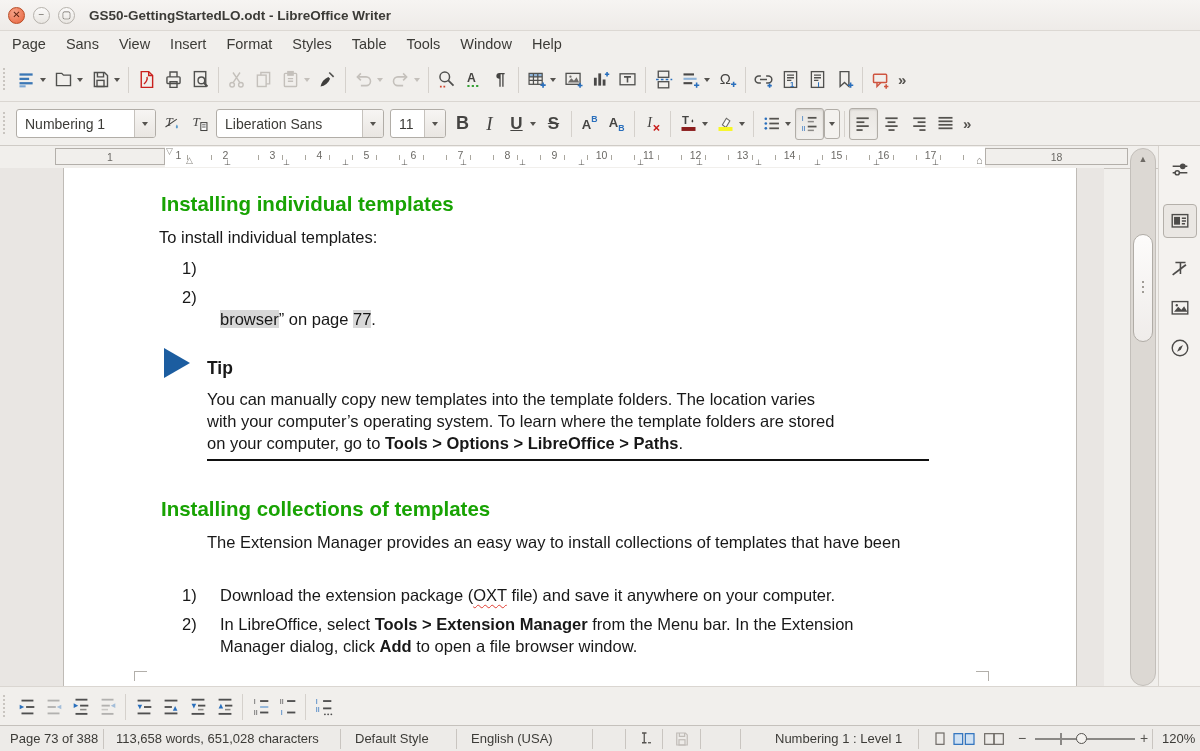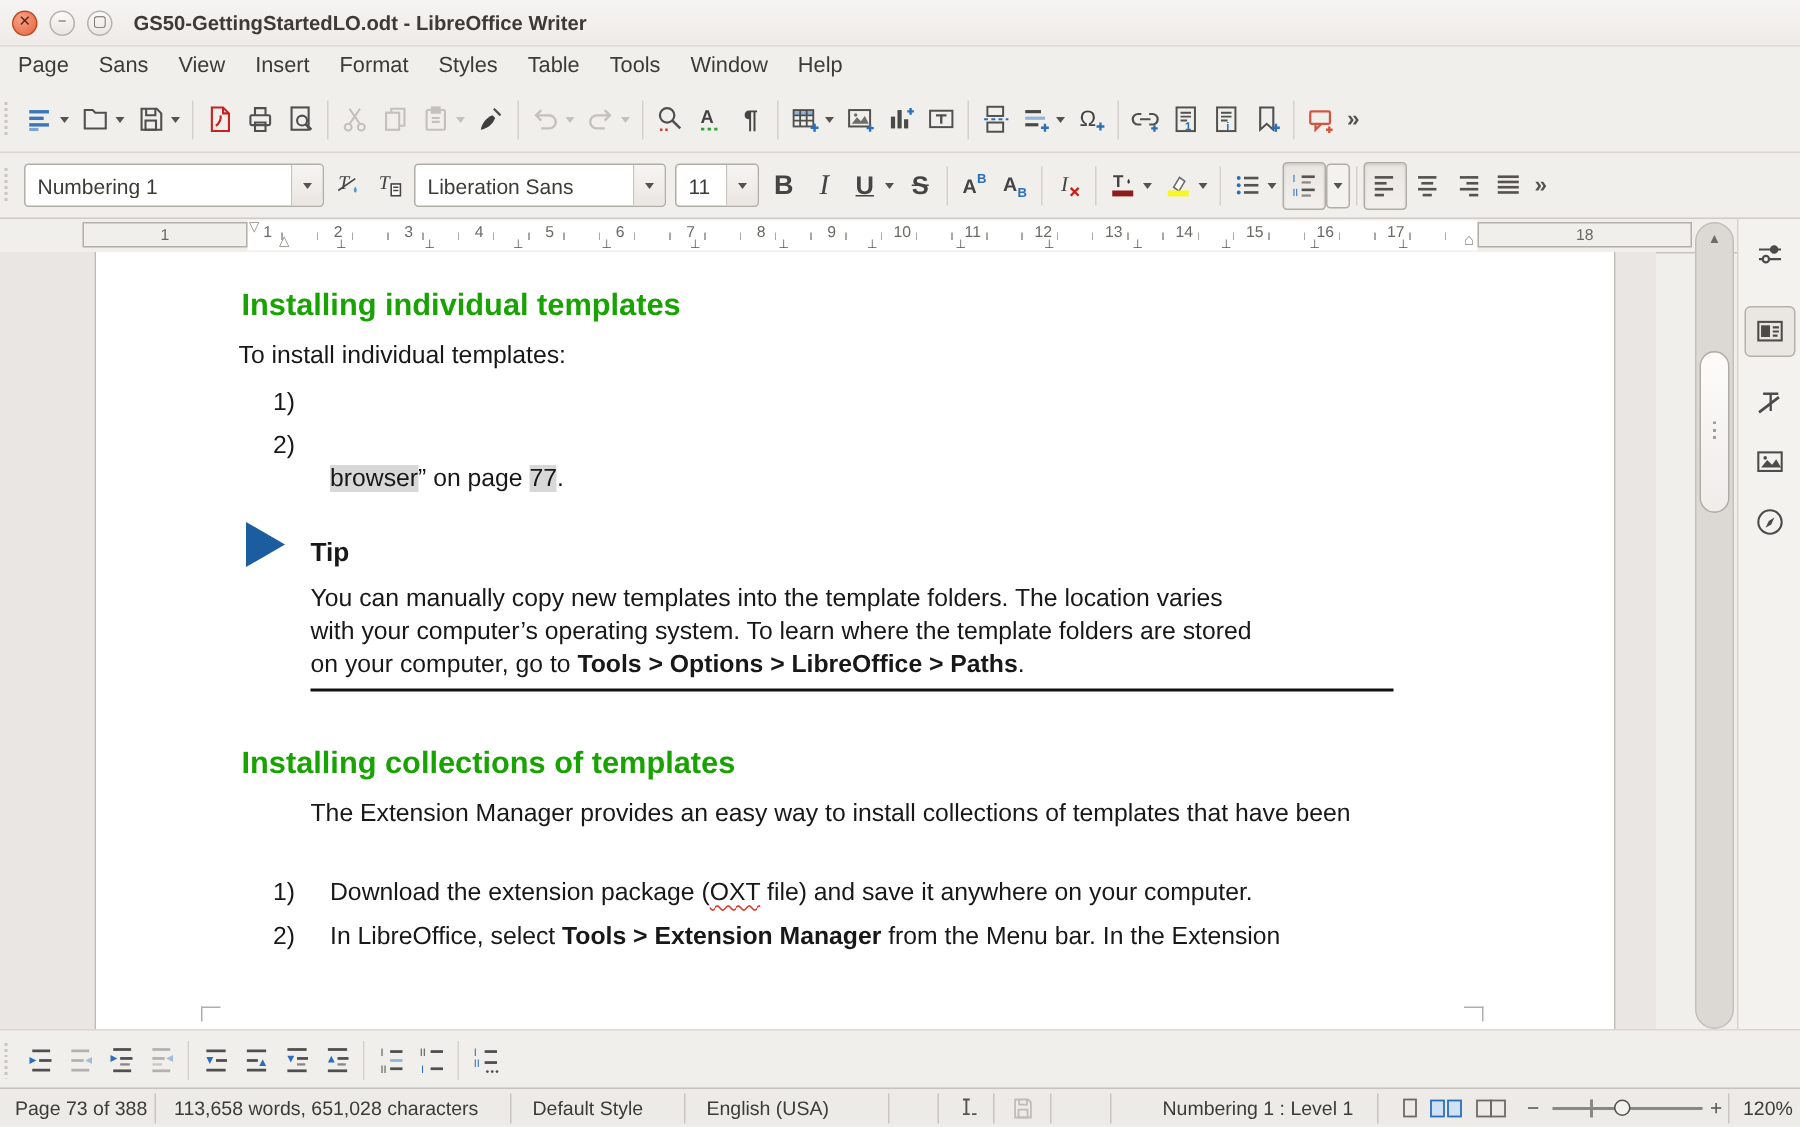--- a/index.html
+++ b/index.html
@@ -338,21 +338,21 @@
         <path d="M18.5 17.5v5M16 20h5" stroke-width="1.8"></path>
       </svg>
     </div>
 
   <span class="overflow">»</span>
 </div>
 
 <div class="abs toolbar tb-fmt">
   <div class="grip"></div>
 
-  <div class="combo" style="width:200px">
+  <div class="combo" style="width:140px">
     <span class="val" style="flex:1">Numbering 1</span>
     <span class="arrow">
         <span class="dd" style="margin:0"></span>
       </span>
   </div>
 
   <div class="tbtn">
       <svg viewBox="0 0 24 24">
         <text x="4" y="15" font-size="15" font-style="italic" font-family="serif" fill="#454442">T</text>
         <path d="M4 16L17 7" stroke="#454442" stroke-width="1.2" fill="none"></path>
@@ -567,20 +567,21 @@
 
     <h1 class="dochead line" style="left:97px;top:329px;">Installing collections of templates</h1>
 
     <div class="line" style="left:95px;top:365px;margin-left:48px;">The Extension Manager provides an easy way to install collections of templates that have been</div>
 
     <div class="line" style="left:118px;top:418px;">1)</div>
     <div class="line" style="left:156px;top:418px;"><span>Download the extension package (</span><span class="squig">OXT</span><span> file) and save it anywhere on your computer.</span></div>
 
     <div class="line" style="left:118px;top:447px;">2)</div>
     <div class="line" style="left:156px;top:447px;"><span>In LibreOffice, select </span><b>Tools &gt; Extension Manager</b><span> from the Menu bar. In the Extension</span></div>
+    <div class="line" style="left:156px;top:469px;"><span>Manager dialog, click </span><b>Add</b><span> to open a file browser window.</span></div>
 
     <div class="cornermark l" style="left:70px;top:503px;"></div>
     <div class="cornermark r" style="left:912px;top:503px;"></div>
   </div>
 </div>
 
 <div class="abs vscroll">
   <div class="up">▲</div>
   <div class="vthumb">
       <div class="dots"></div>

